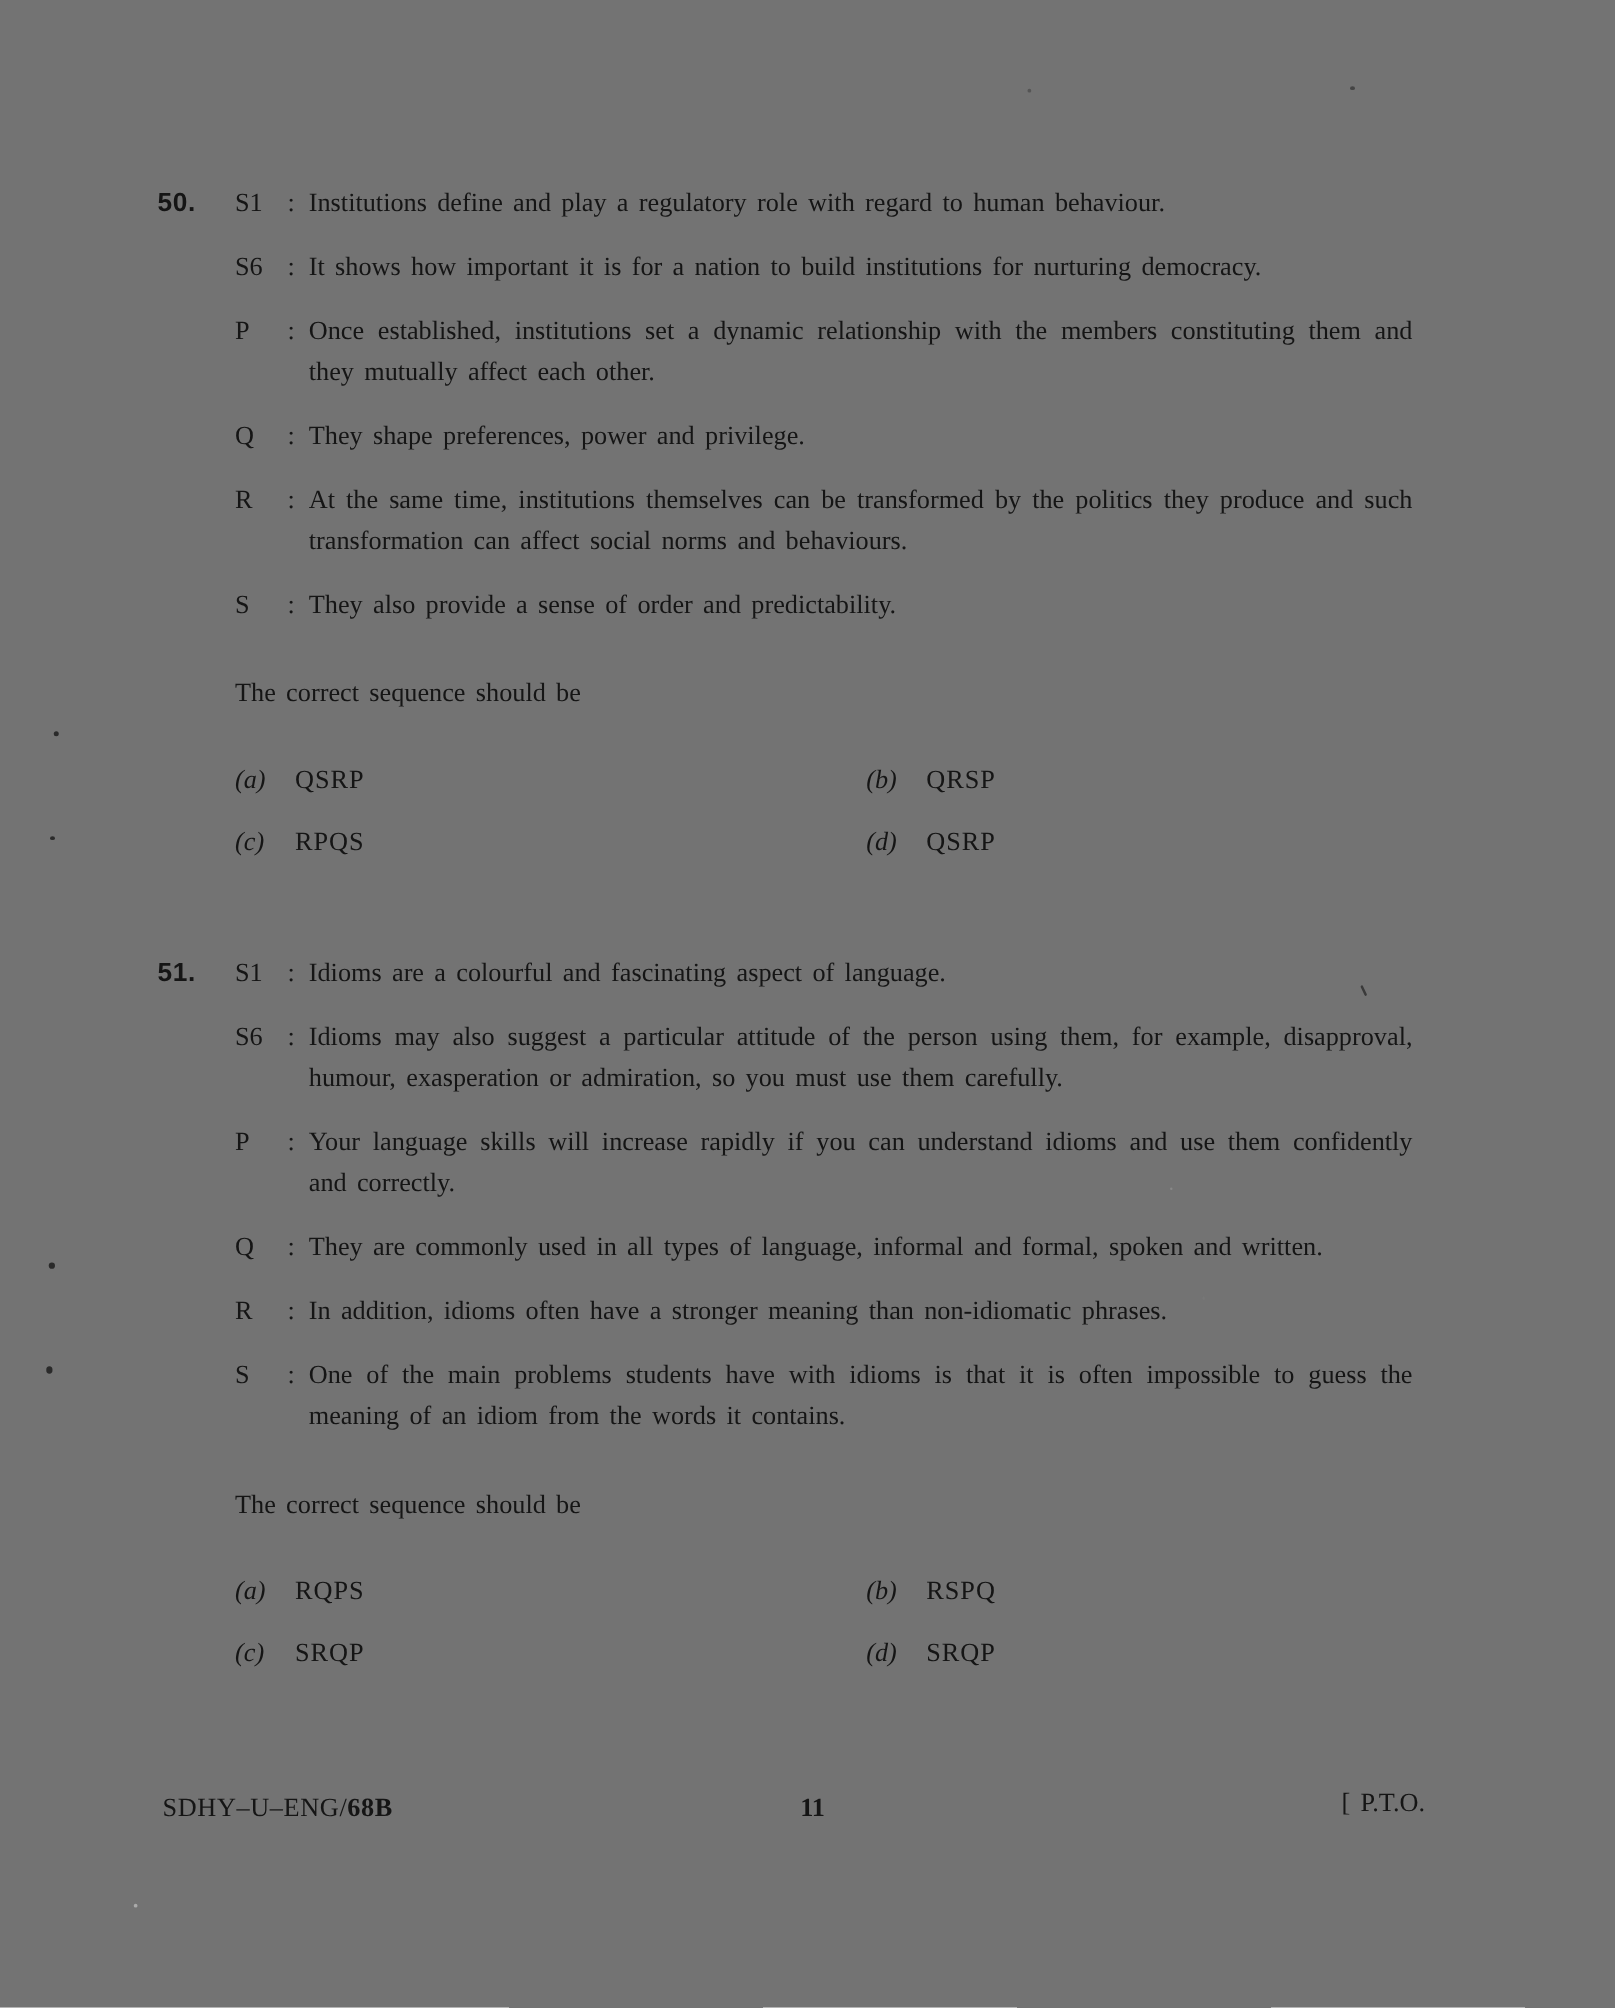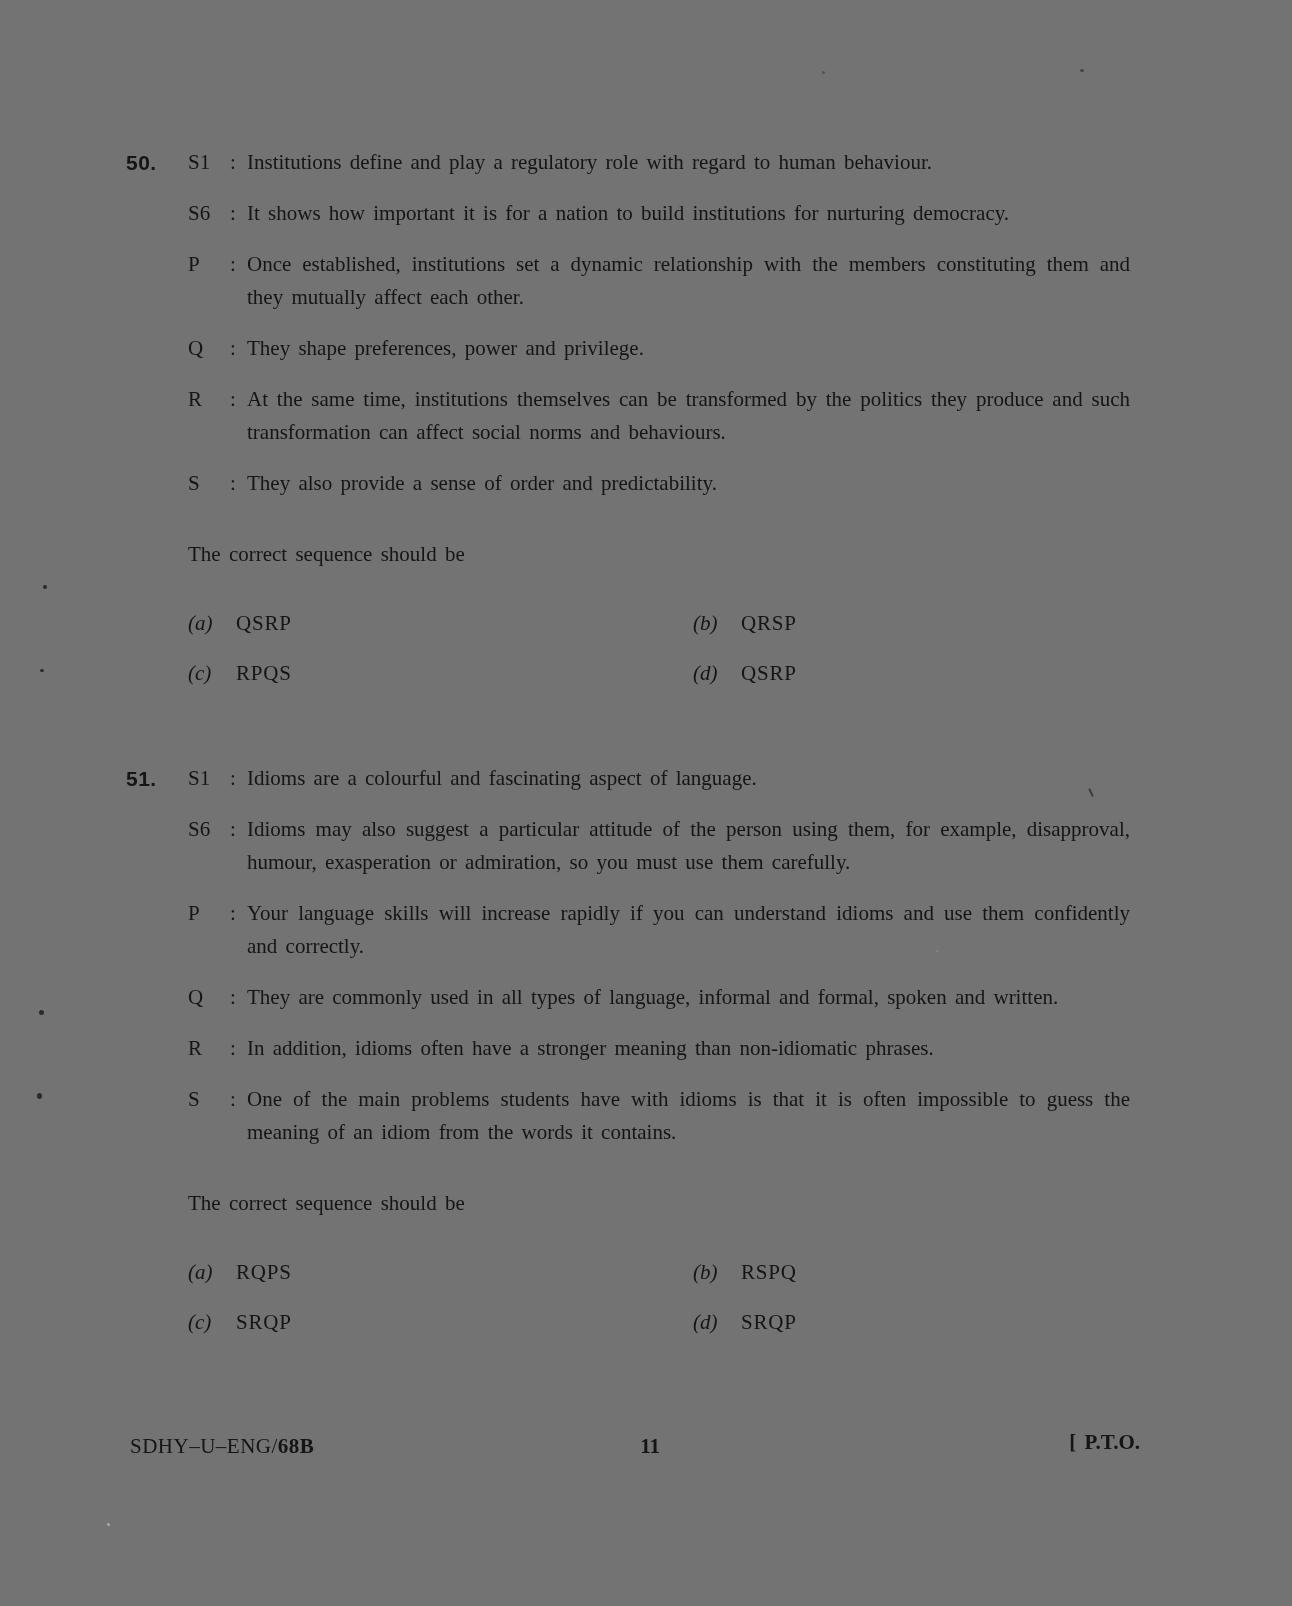--- a/index.html
+++ b/index.html
@@ -53,21 +53,21 @@
     left: 0;
     width: 100%;
     height: 34px;
   }
   .footer-code { position: absolute; left: 88px; top: 0; letter-spacing: 0.5px; margin-left: 42px; }
   .footer-code b { font-weight: bold; }
   .footer-page {
     position: absolute; left: 600px; top: 0; width: 60px;
     text-align: right; font-weight: bold;
   }
-  .footer-pto { position: absolute; right: 152px; top: -4px; font-weight: bold; }
+  .footer-pto { position: absolute; right: 152px; top: -4px; }
   .speck {
     position: absolute;
     background: #2a2a2a;
     border-radius: 50%;
   }
   .tick {
     position: absolute;
     width: 2px; height: 9px;
     background: #3a3a3a;
     transform: rotate(-25deg);

